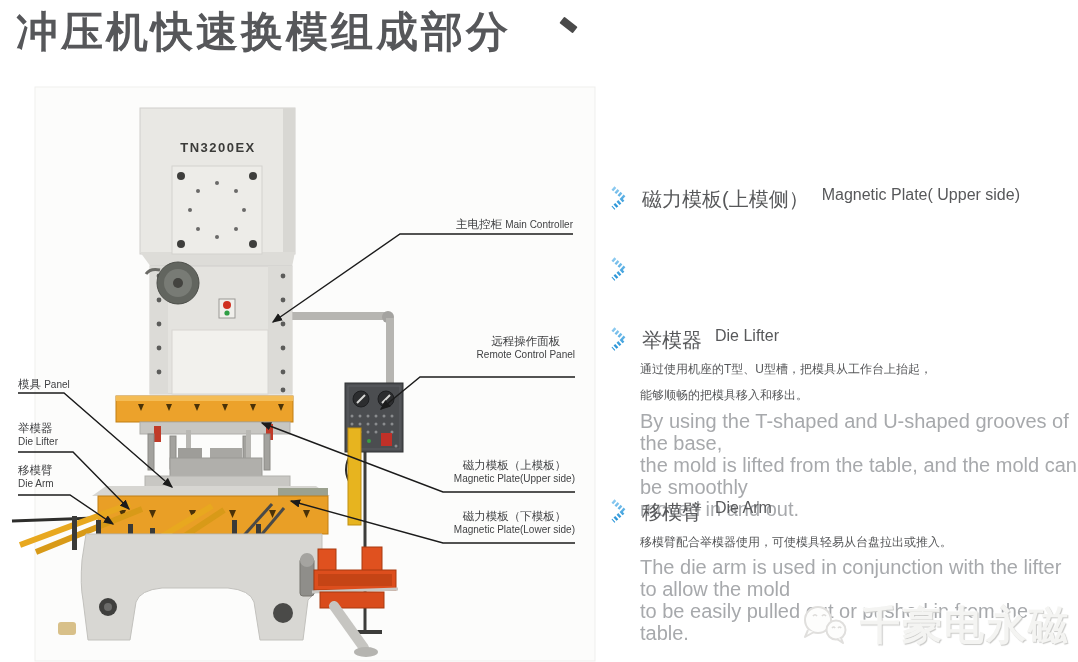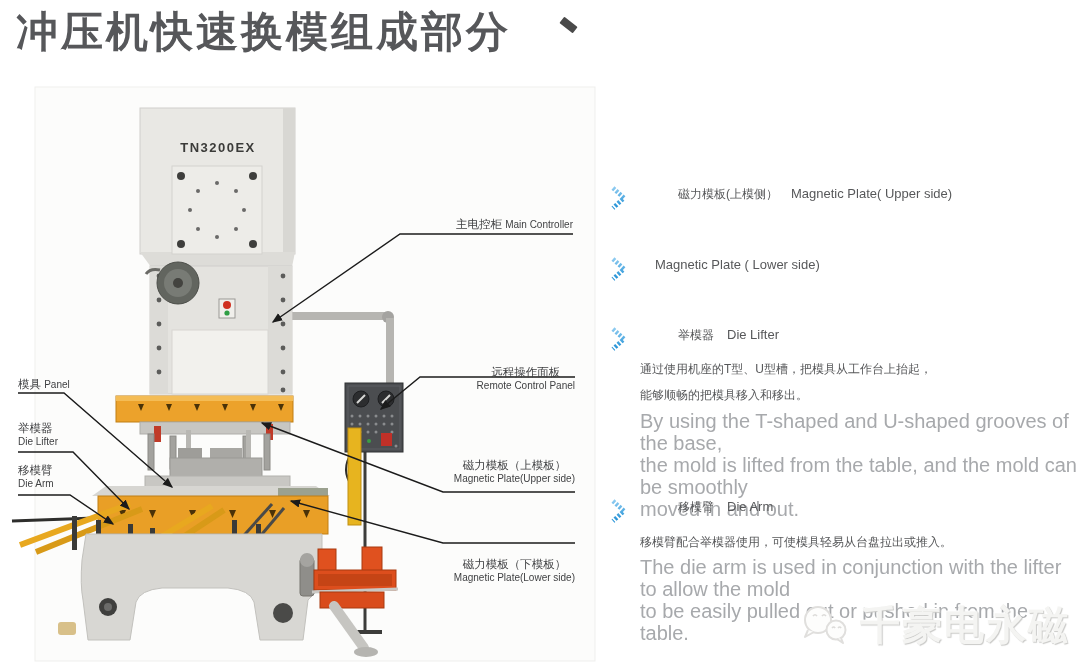--- a/index.html
+++ b/index.html
@@ -19,32 +19,32 @@
     left:560px;top:21px;width:17px;height:8px;background:#4a4a4a;
     transform:rotate(38deg);border-radius:1px;
   }
   
   .mlabel{
     font-size:11.5px;color:#3e3f41;line-height:14px;white-space:nowrap;
   }
   .mlabel .en{font-size:10px;}
   .r-align{text-align:center;}
   #label-main-controller{right:505px;top:217px;text-align:right;}
-  #label-remote-panel{right:503px;top:365px;}
+  #label-remote-panel{right:503px;top:334px;}
   #label-mag-upper{right:503px;top:458px;}
-  #label-mag-lower{right:503px;top:509px;margin-top:48px;}
+  #label-mag-lower{right:503px;top:509px;}
   #label-mold{left:18px;top:377px;}
   #label-die-lifter{left:18px;top:421px;}
   #label-die-arm{left:18px;top:463px;}
   
   .feature{left:608px;}
   .feat-head{display:flex;align-items:flex-start;}
   .feat-head .chev{width:22px;height:26px;margin-right:12px;margin-top:-1px;flex:none;}
-  .feat-head .zh{font-size:12px;color:#57585a;white-space:nowrap;margin-left:36px;}
-  .feat-head .en{font-size:13px;color:#57585a;margin-left:13px;white-space:nowrap;}
+  .feat-head .zh{font-size:20px;color:#57585a;white-space:nowrap;}
+  .feat-head .en{font-size:16px;color:#57585a;margin-left:13px;white-space:nowrap;}
   .feat-desc-zh{
     left:640px;font-size:12px;color:#57585a;line-height:26px;
     white-space:pre-line;
   }
   .feat-desc-en{
     left:640px;font-size:20px;color:#a7a9ac;line-height:22px;
     white-space:pre-line;
   }
   #feature-1{top:186px;}
   #feature-2{top:257px;}
@@ -315,21 +315,20 @@
     <path d="M5,3 L16,13 L5,23" stroke="url(#cg)" stroke-width="4.5" fill="none" stroke-dasharray="2.4 1.7"></path>
   </svg>
   <span class="zh">磁力模板(上模侧）</span>
   <span class="en">Magnetic Plate( Upper side)</span>
 </div>
 
 <div id="feature-2" class="abs feature feat-head">
   <svg class="chev" viewBox="0 0 22 26">
     <path d="M5,3 L16,13 L5,23" stroke="url(#cg)" stroke-width="4.5" fill="none" stroke-dasharray="2.4 1.7"></path>
   </svg>
-  <span class="en">Magnetic Plate ( Lower side)</span>
 </div>
 
 <div id="feature-3" class="abs feature feat-head">
   <svg class="chev" viewBox="0 0 22 26">
     <path d="M5,3 L16,13 L5,23" stroke="url(#cg)" stroke-width="4.5" fill="none" stroke-dasharray="2.4 1.7"></path>
   </svg>
   <span class="zh">举模器</span>
   <span class="en">Die Lifter</span>
 </div>
 <div id="feature-3-zh" class="abs feat-desc-zh">通过使用机座的T型、U型槽，把模具从工作台上抬起，

